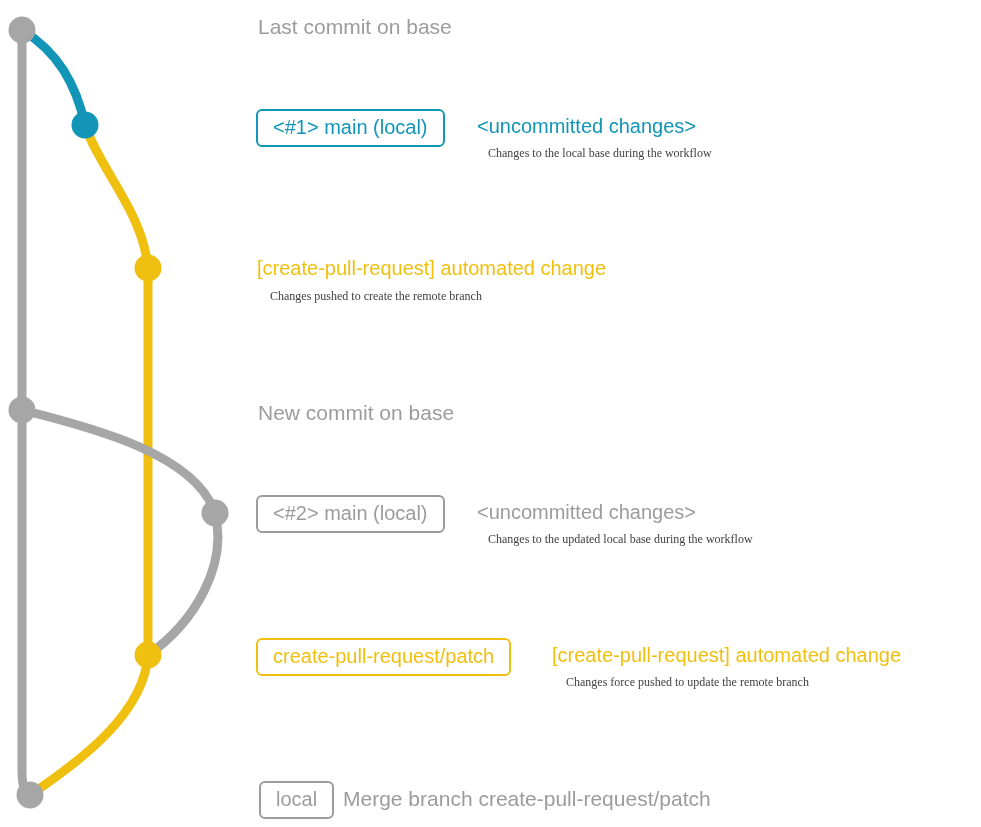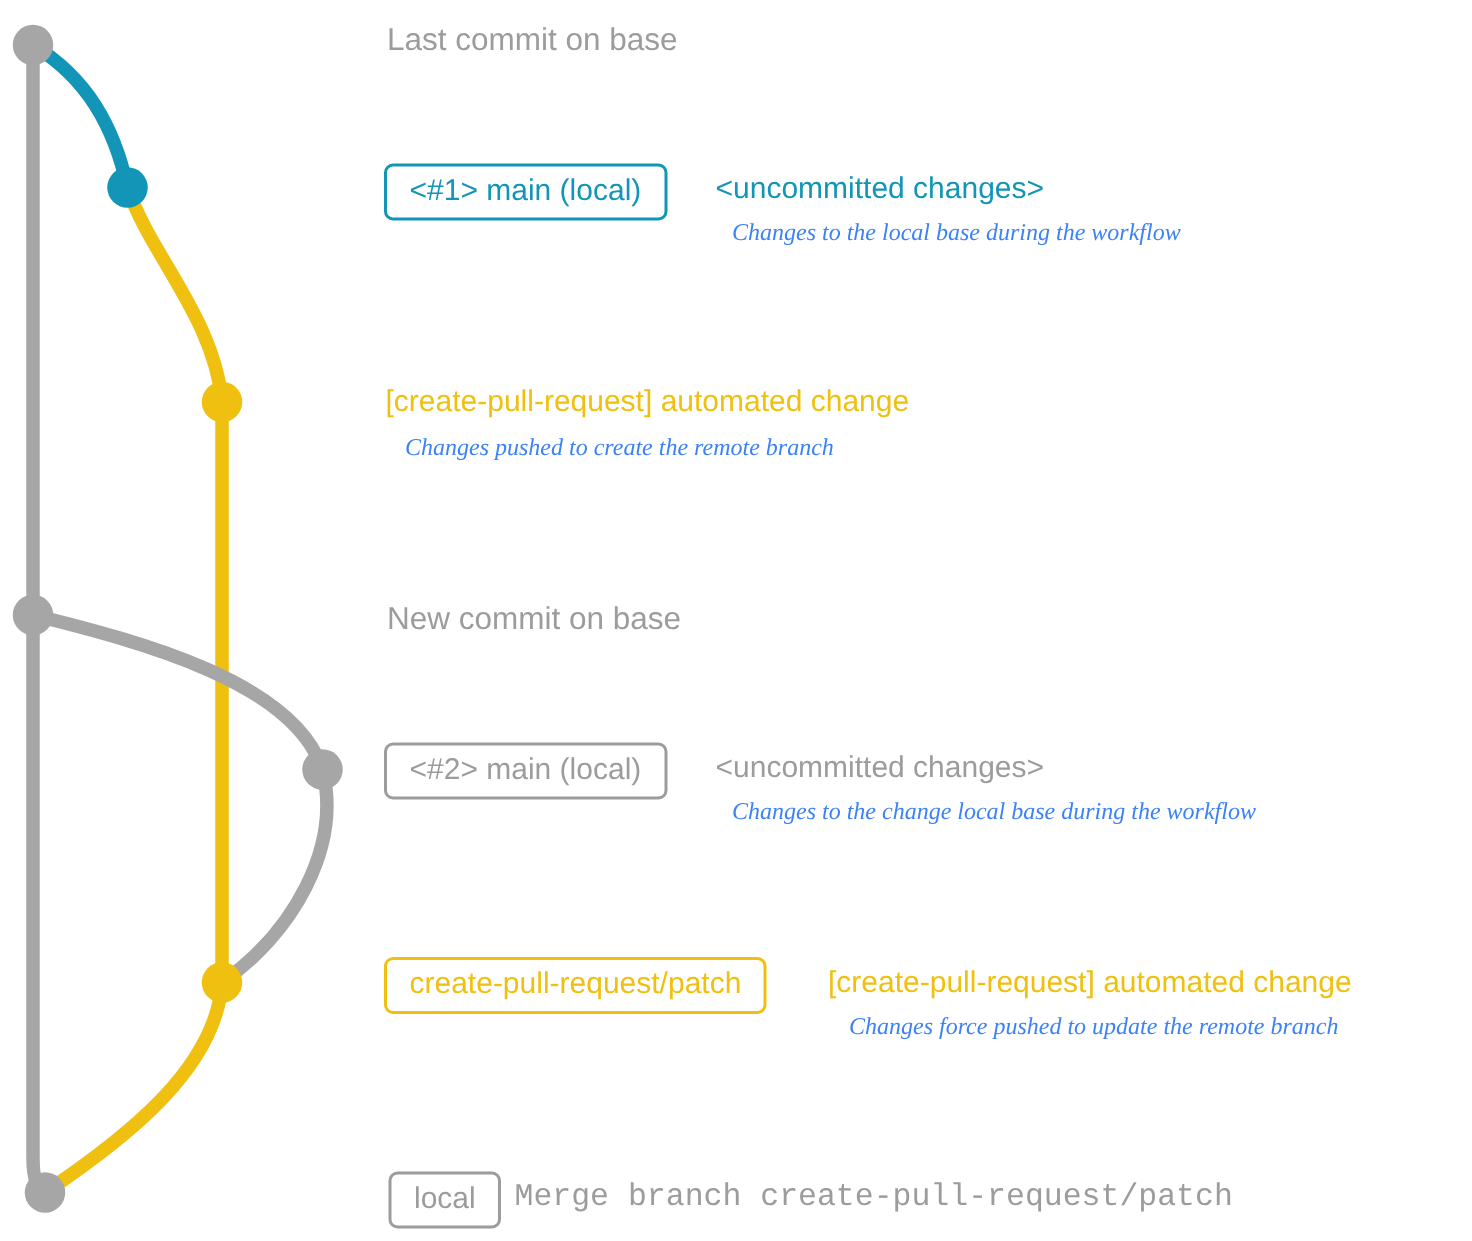--- a/index.html
+++ b/index.html
@@ -40,23 +40,22 @@
   .sans-lg {
     font-family: "Liberation Sans", sans-serif;
     font-size: 21px;
   }
   .gray-text   { color: var(--gray_text, #9c9c9c); }
   .teal-text   { color: var(--teal, #1295b7); }
   .yellow-text { color: var(--yellow, #f0c010); }
 
   .note {
     font-family: "Liberation Serif", serif;
-    font-size: 16px;
-    color: #3b82f6;
-    font-style: italic;
+    font-size: 12px;
+    color: #404040;
   }
   .badge {
     display: inline-block;
     border: 2px solid currentColor;
     border-radius: 6px;
     padding: 4px 15px 6px 15px;
     font-size: 20px;
     font-family: "Liberation Sans", sans-serif;
     background: #ffffff;
   }
@@ -88,22 +87,22 @@
   <div class="label sans-lg teal-text" style="left:477px; top:114px; font-size:20px;">&lt;uncommitted changes&gt;</div>
   <div class="label note" style="left:488px; top:146px;">Changes to the local base during the workflow</div>
 
   <div class="label sans-lg yellow-text" style="left:257px; top:256px; font-size:20px;">[create-pull-request] automated change</div>
   <div class="label sans-lg gray-text" style="left:258px; top:400px;">New commit on base</div>
 
   <div class="label note" style="left:270px; top:289px;">Changes pushed to create the remote branch</div>
 
   <span class="label badge gray-text" style="left:256px; top:495px;">&lt;#2&gt; main (local)</span>
   <div class="label sans-lg gray-text" style="left:477px; top:500px; font-size:20px;">&lt;uncommitted changes&gt;</div>
-  <div class="label note" style="left:488px; top:532px;">Changes to the change local base during the workflow</div>
+  <div class="label note" style="left:488px; top:532px;">Changes to the updated local base during the workflow</div>
 
   <span class="label badge yellow-text" style="left:256px; top:638px;">create-pull-request/patch</span>
   <div class="label sans-lg yellow-text" style="left:552px; top:643px; font-size:20px;">[create-pull-request] automated change</div>
   <div class="label note" style="left:566px; top:675px;">Changes force pushed to update the remote branch</div>
 
   <span class="label badge gray-text" style="left:259px; top:781px;">local</span>
-  <div class="label sans-lg gray-text" style="left:343px; top:786px;font-family:Liberation Mono, monospace;">Merge branch create-pull-request/patch</div>
+  <div class="label sans-lg gray-text" style="left:343px; top:786px;">Merge branch create-pull-request/patch</div>
 
 </div>
 
 </body></html>

